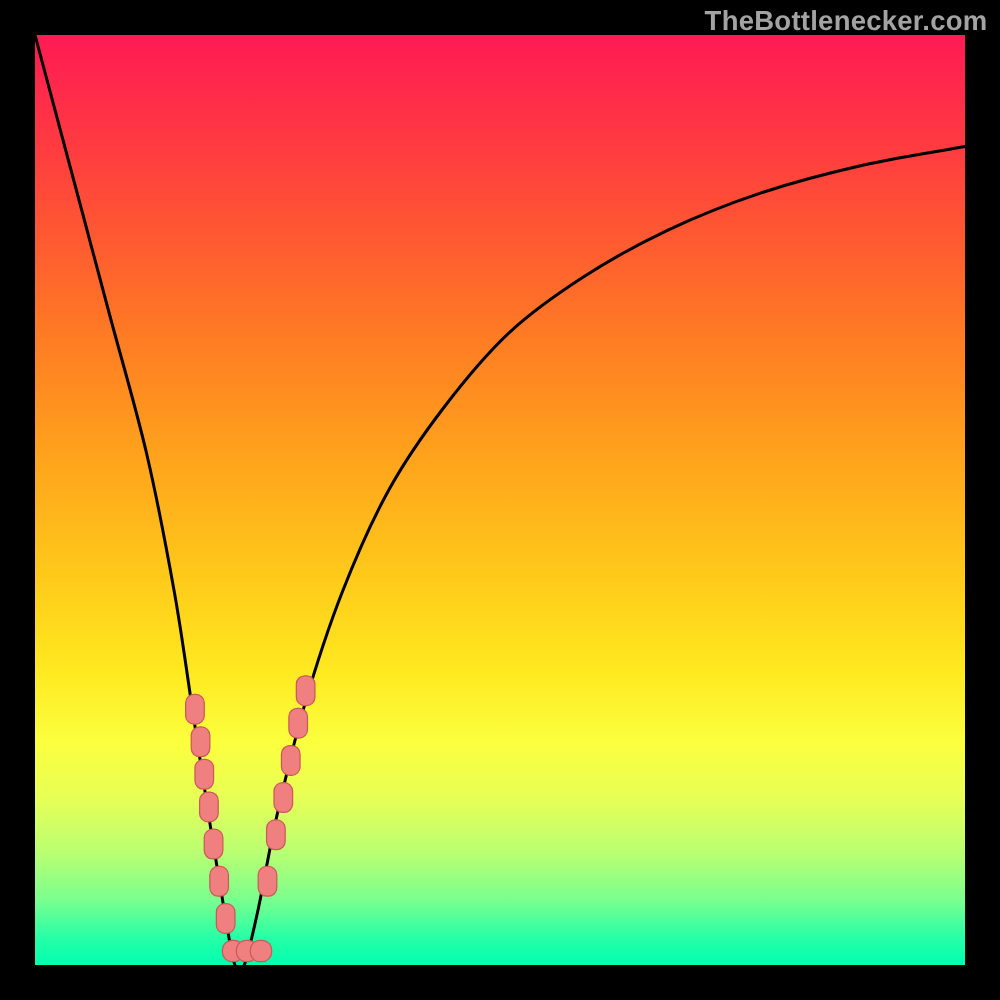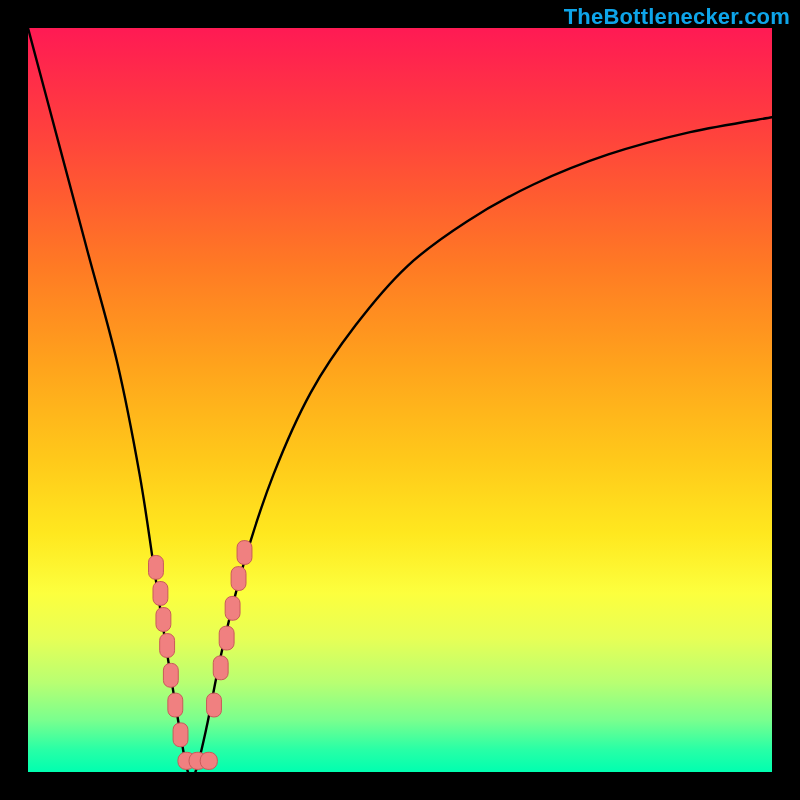--- a/index.html
+++ b/index.html
@@ -34,21 +34,21 @@
       #28ffa6 97%,
       #00ffb0 100%
     );
   }
   .watermark {
     position: absolute;
     top: 4px;
     right: 10px;
     font-size: 22px;
     font-weight: 600;
-    color: #0ea5e9;
+    color: #a3a3a3;
     letter-spacing: 0.2px;
     user-select: none;
   }
   svg.curve {
     position: absolute;
     inset: 0;
   }
 </style>
 </head>
 <body>

